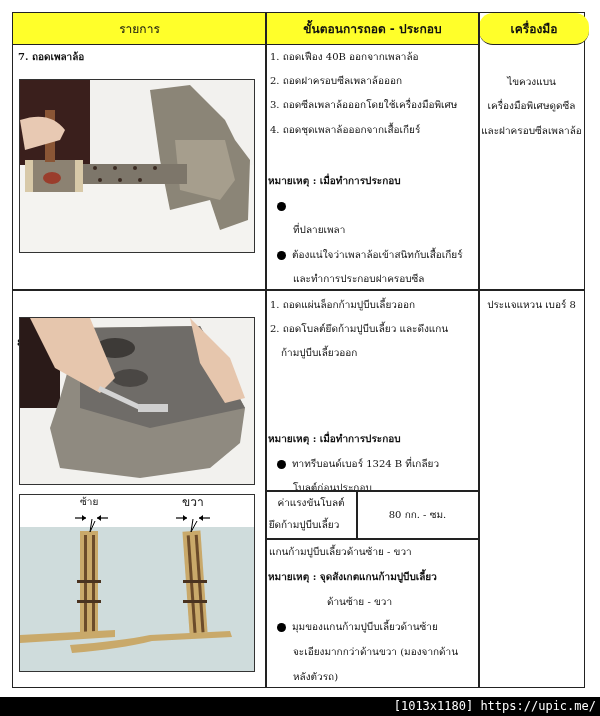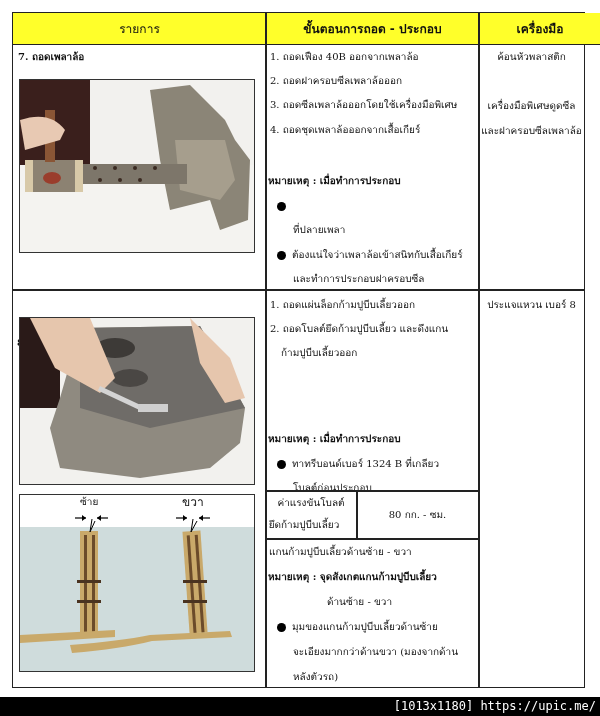--- a/index.html
+++ b/index.html
@@ -23,21 +23,21 @@
 
 <div class="page">
   <div class="tbl">
 
     <div class="hdr" style="left:0;width:253px;">
         <span>รายการ</span>
       </div>
     <div class="hdr bold" style="left:253px;width:213px;">
         <span>ขั้นตอนการถอด - ประกอบ</span>
       </div>
-    <div class="hdr bold" style="left:466px;width:122px;">
+    <div class="hdr bold" style="left:466px;width:110px;border-radius:14px;">
         <span>เครื่องมือ</span>
       </div>
 
     <div class="vline" style="left:252px;"></div>
     <div class="vline" style="left:465px;"></div>
 
     <div class="hline" style="left:0;right:0;top:276px;"></div>
 
     <div class="txt bold" style="left:5px;top:32px;">7. ถอดเพลาล้อ</div>
 
@@ -70,21 +70,21 @@
     <div class="txt" style="left:257px;top:56px;">2. ถอดฝาครอบซีลเพลาล้อออก</div>
     <div class="txt" style="left:257px;top:80px;">3.  ถอดซีลเพลาล้อออกโดยใช้เครื่องมือพิเศษ</div>
     <div class="txt" style="left:257px;top:105px;">4. ถอดชุดเพลาล้อออกจากเสื้อเกียร์</div>
 
     <div class="txt bold" style="left:255px;top:156px;">หมายเหตุ : เมื่อทำการประกอบ</div>
     <div class="txt" style="left:264px;top:181px;"><span class="bullet"></span></div>
     <div class="txt" style="left:280px;top:205px;">ที่ปลายเพลา</div>
     <div class="txt" style="left:264px;top:230px;text-align:right;"><span class="bullet"></span><span>ต้องแน่ใจว่าเพลาล้อเข้าสนิทกับเสื้อเกียร์</span></div>
     <div class="txt" style="left:280px;top:254px;">และทำการประกอบฝาครอบซีล</div>
 
-    <div class="txt center" style="left:466px;width:105px;top:32px;">ค้อนหัวพลาสติก</div>
+    <div class="txt center" style="left:466px;width:105px;top:57px;">ไขควงแบน</div>
     <div class="txt center" style="left:466px;width:105px;top:81px;">เครื่องมือพิเศษดูดซีล</div>
     <div class="txt center" style="left:466px;width:105px;top:106px;">และฝาครอบซีลเพลาล้อ</div>
 
     <div class="txt bold" style="left:4px;top:279px;margin-top:39px;">8. ถอดก้ามปูบีบเลี้ยว</div>
 
     <div class="photo" style="left:6px;top:304px;width:236px;height:168px;background:#f2f1ee;">
       <svg width="236" height="168" viewBox="0 0 236 168">
         <rect x="0" y="0" width="40" height="90" fill="#2a1a18"></rect>
         <path d="M40 80 L60 10 L180 8 L225 90 L220 125 L190 150 L120 160 L40 150 L30 110 Z" fill="#8f8a80"></path>
         <path d="M60 10 L180 8 L225 90 L130 110 L60 90 Z" fill="#6f6c68"></path>

